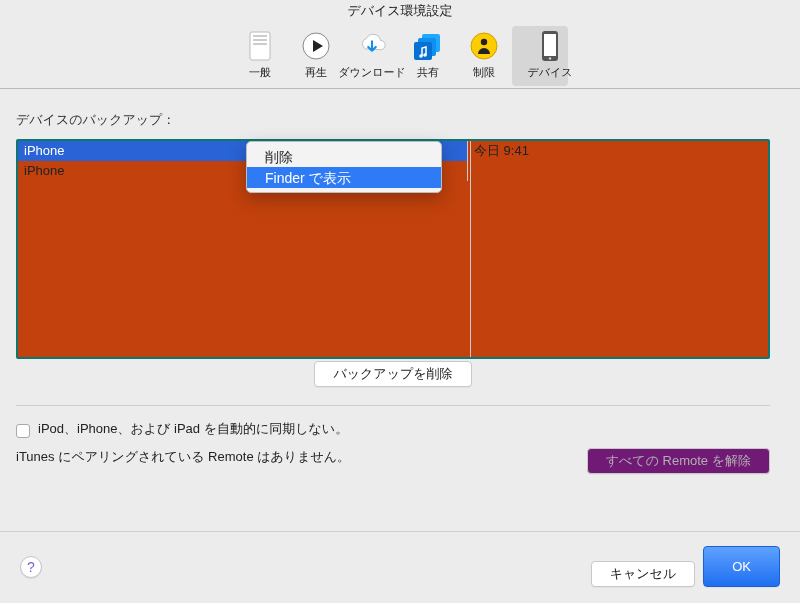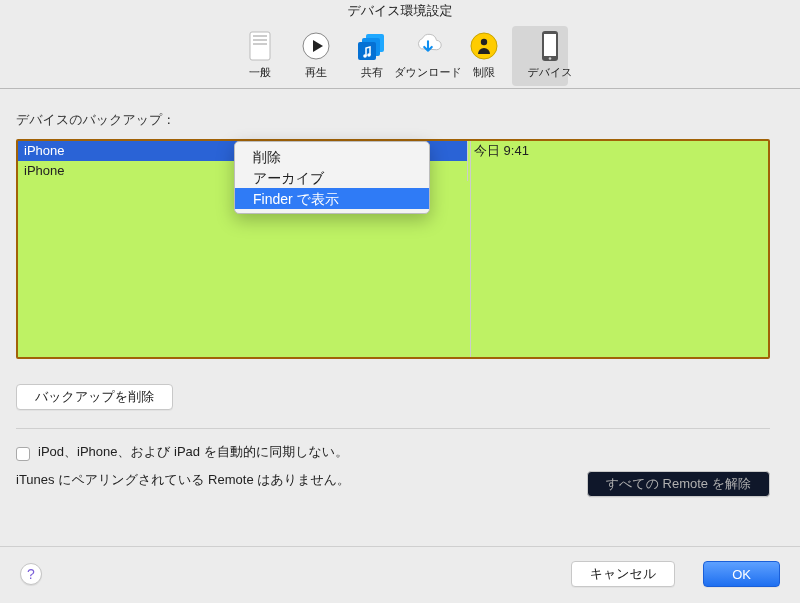--- a/index.html
+++ b/index.html
@@ -58,23 +58,23 @@
     padding: 22px 30px 0 16px;
   }
   .section-label {
     font-size: 13px;
     color: #333;
     margin-bottom: 10px;
   }
   .backup-table {
     width: 100%;
     height: 220px;
-    border: 2px solid #a16207;
+    border: 2px solid #0f766e;
     border-radius: 2px;
-    background: #bef264;
+    background: #c2410c;
     position: relative;
     display: flex;
     flex-direction: column;
   }
   .table-rows {
     flex: 1;
   }
   .table-row {
     display: flex;
     height: 20px;
@@ -100,21 +100,21 @@
   .table-col-divider {
     position: absolute;
     left: 452px;
     top: 0;
     bottom: 0;
     width: 1px;
     background: #ccc;
   }
   .context-menu {
     position: absolute;
-    left: 216px;
+    left: 228px;
     top: 0px;
     width: 196px;
     background: #f3f3f3;
     border: 1px solid #bcbcbc;
     border-radius: 5px;
     box-shadow: 0 6px 18px rgba(0,0,0,0.25);
     padding: 4px 0;
     z-index: 10;
   }
   .menu-item {
@@ -123,42 +123,42 @@
     color: #222;
     height: 21px;
     line-height: 18px;
   }
   .menu-item.highlighted {
     background: #2f7bf6;
     color: #fff;
   }
   .btn-row-right {
     display: flex;
-    justify-content: flex-start;
-    margin-top: 25px;
+    justify-content: center;
+    margin-top: 2px;
   }
   .mac-btn {
     background: #ffffff;
     border: 1px solid #c8c8c8;
     border-radius: 4px;
     padding: 3px 18px;
     font-size: 13px;
     color: #222;
     box-shadow: 0 1px 0 rgba(0,0,0,0.04);
     cursor: default;
   }
   .mac-btn.disabled {
     color: #b0b0b0;
-    background: #0f172a;
+    background: #701a75;
   }
   .mac-btn.primary {
     background: linear-gradient(#5ea1ff,#1e6ff0);
     border: 1px solid #1a5fd8;
     color: #fff;
-    padding: 3px 28px;
+    padding: 12px 28px;
   }
   .divider {
     border: none;
     border-top: 1px solid #cfcfcf;
     margin: 18px 0 14px 0;
   }
   .sync-row {
     display: flex;
     align-items: flex-end;
     gap: 8px;
@@ -196,21 +196,22 @@
     background: #fff;
     color: #7a5fd8;
     font-size: 14px;
     display: flex;
     align-items: center;
     justify-content: center;
     box-shadow: 0 1px 1px rgba(0,0,0,0.08);
   }
   .footer-btns {
     display: flex;
-    gap: 28px;
+    gap: 8px;
+    align-items: flex-end;
   }
 </style>
 </head>
 <body>
 
 <div class="titlebar">デバイス環境設定</div>
 
 <div class="toolbar">
   <div class="tool-item">
     <div class="tool-icon">
@@ -224,42 +225,42 @@
     <div class="tool-label">一般</div>
   </div>
   <div class="tool-item">
     <div class="tool-icon">
       <svg width="30" height="30" viewBox="0 0 30 30">
           <circle cx="15" cy="15" r="13" fill="#fff" stroke="#888"></circle>
           <polygon points="12,9 22,15 12,21" fill="#222"></polygon>
         </svg>
     </div>
     <div class="tool-label">再生</div>
+  </div>
+  <div class="tool-item">
+    <div class="tool-icon">
+      <svg width="34" height="30" viewBox="0 0 34 30">
+          <path d="M10 18 a6 6 0 0 1 1-11 a8 8 0 0 1 15 2 a5 5 0 0 1 0 10 z" fill="#fff" stroke="#bbb"></path>
+          <path d="M17 10 L17 20 M13 16 L17 20 L21 16" stroke="#0f8ff0" stroke-width="2.2" fill="none" stroke-linecap="round" stroke-linejoin="round"></path>
+        </svg>
+    </div>
+    <div class="tool-label">ダウンロード</div>
   </div>
   <div class="tool-item">
     <div class="tool-icon">
       <svg width="32" height="32" viewBox="0 0 32 32">
           <rect x="10" y="4" width="18" height="18" rx="2" fill="#1fa8ff"></rect>
           <rect x="6" y="8" width="18" height="18" rx="2" fill="#0f8ff0"></rect>
           <rect x="2" y="12" width="18" height="18" rx="2" fill="#0571d4"></rect>
           <path d="M10 26 L10 18 L14 17 L14 25" stroke="#fff" stroke-width="1.5" fill="none"></path>
           <circle cx="9" cy="26" r="1.8" fill="#fff"></circle>
           <circle cx="13" cy="25" r="1.8" fill="#fff"></circle>
         </svg>
     </div>
     <div class="tool-label">共有</div>
-  </div>
-  <div class="tool-item">
-    <div class="tool-icon">
-      <svg width="34" height="30" viewBox="0 0 34 30">
-          <path d="M10 18 a6 6 0 0 1 1-11 a8 8 0 0 1 15 2 a5 5 0 0 1 0 10 z" fill="#fff" stroke="#bbb"></path>
-          <path d="M17 10 L17 20 M13 16 L17 20 L21 16" stroke="#0f8ff0" stroke-width="2.2" fill="none" stroke-linecap="round" stroke-linejoin="round"></path>
-        </svg>
-    </div>
-    <div class="tool-label">ダウンロード</div>
   </div>
   <div class="tool-item">
     <div class="tool-icon">
       <svg width="30" height="30" viewBox="0 0 30 30">
           <circle cx="15" cy="15" r="13" fill="#ffcc00" stroke="#c9a300"></circle>
           <circle cx="15" cy="11" r="3.2" fill="#222"></circle>
           <path d="M9 23 a6 6 0 0 1 12 0 z" fill="#222"></path>
         </svg>
     </div>
     <div class="tool-label">制限</div>
@@ -286,21 +287,20 @@
         <div class="cell-name">iPhone</div>
         <div class="cell-date">今日 9:41</div>
       </div>
       <div class="table-row">
         <div class="cell-name">iPhone</div>
       </div>
     </div>
 
     <div class="context-menu">
       <div class="menu-item">削除</div>
-      <div class="menu-item">アーカイブ</div>
       <div class="menu-item highlighted">Finder で表示</div>
     </div>
   </div>
 
   <div class="btn-row-right">
     <button class="mac-btn">バックアップを削除</button>
   </div>
 
   <hr class="divider">
 

